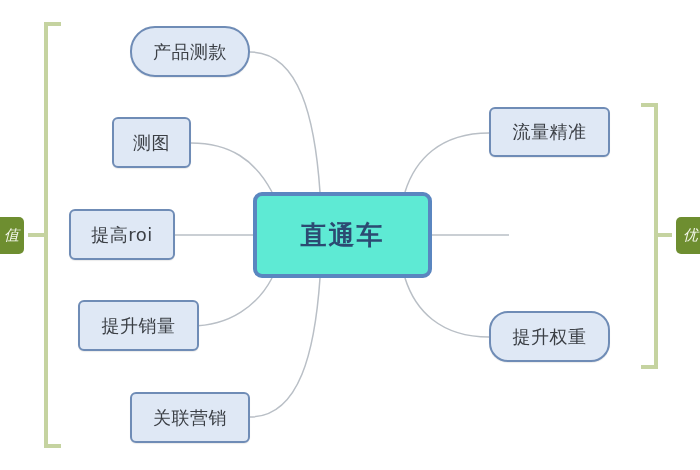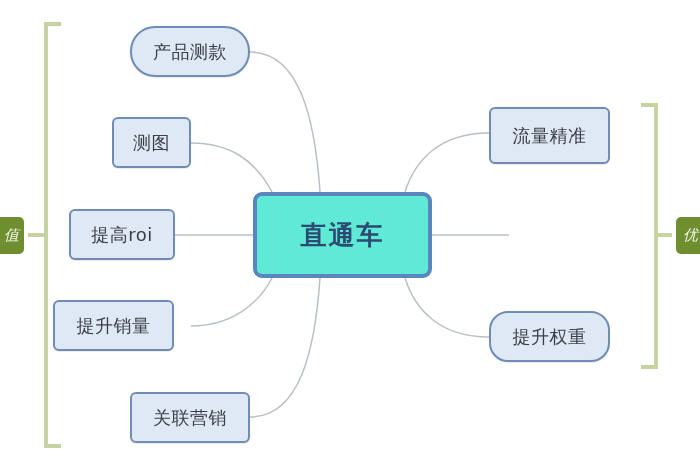--- a/index.html
+++ b/index.html
@@ -53,26 +53,26 @@
 
   <div class="node" style="left:130px; top:26px; width:120px; height:51px;border-radius:25px;">
     <span>产品测款</span>
   </div>
   <div class="node" style="left:112px; top:117px; width:79px; height:51px;">
     <span>测图</span>
   </div>
   <div class="node" style="left:69px; top:209px; width:106px; height:51px;text-align:center;">
     <span>提高roi</span>
   </div>
-  <div class="node" style="left:53px; top:300px; width:121px; height:51px;">
+  <div class="node" style="left:78px; top:300px; width:121px; height:51px;">
     <span>提升销量</span>
   </div>
   <div class="node" style="left:130px; top:392px; width:120px; height:51px;">
     <span>关联营销</span>
   </div>
 
-  <div class="node" style="left:489px; top:107px; width:121px; height:57px;">
+  <div class="node" style="left:489px; top:107px; width:121px; height:50px;">
     <span>流量精准</span>
   </div>
   <div class="node" style="left:489px; top:311px; width:121px; height:51px;border-radius:19px;">
     <span>提升权重</span>
   </div>
 </div>
 
 </body></html>

